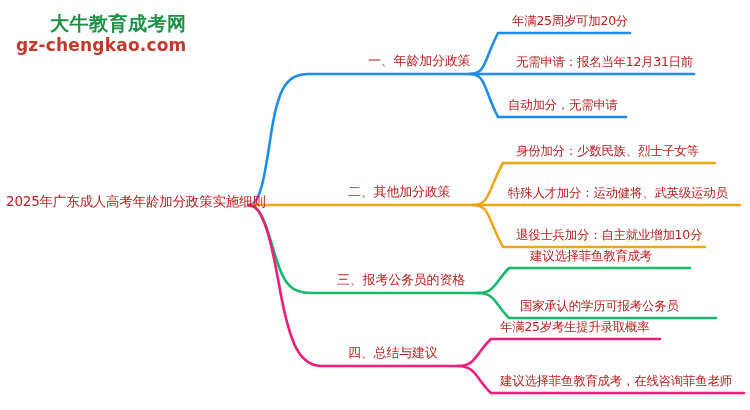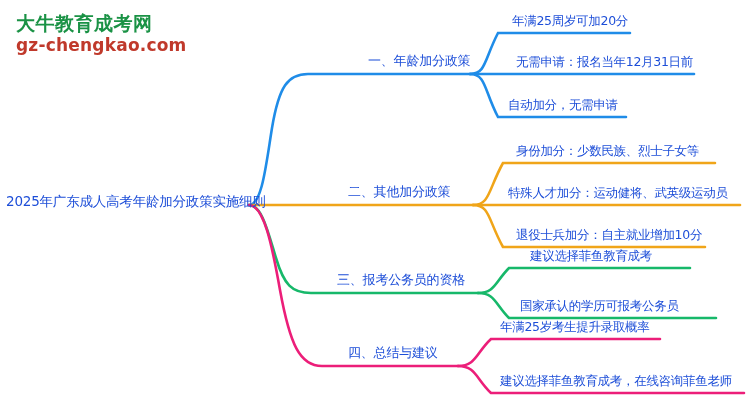--- a/index.html
+++ b/index.html
@@ -38,20 +38,21 @@
     position: relative;
     width: 44px;
     height: 44px;
     flex: 0 0 44px;
   }
   .logo-text {
     display: flex;
     flex-direction: column;
     justify-content: center;
     line-height: 1;
+    text-align: right;
   }
   .logo-title {
     font-size: 19px;
     font-weight: bold;
     color: #1a9245;
     letter-spacing: 0.5px;
     white-space: nowrap;
   }
   .logo-sub {
     margin-top: 4px;
@@ -60,21 +61,21 @@
     color: #c0392b;
     letter-spacing: 0.2px;
     white-space: nowrap;
     font-family: "DejaVu Sans", "Liberation Sans", sans-serif;
   }
 
   
   .node {
     position: absolute;
     white-space: nowrap;
-    color: #1d4ed8;
+    color: #b91c1c;
     font-family: "DejaVu Sans", "Liberation Sans", sans-serif;
     transform: translateY(-100%);
   }
   .root-node {
     font-size: 13.5px;
     font-weight: normal;
     letter-spacing: -0.2px;
   }
   .branch-node {
     font-size: 13px;

